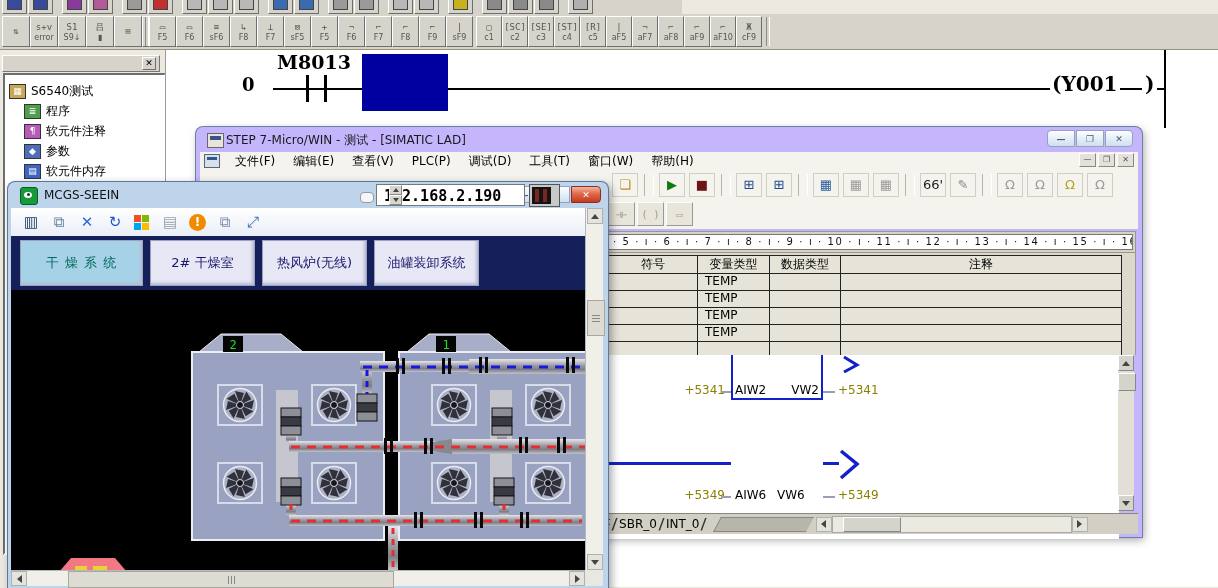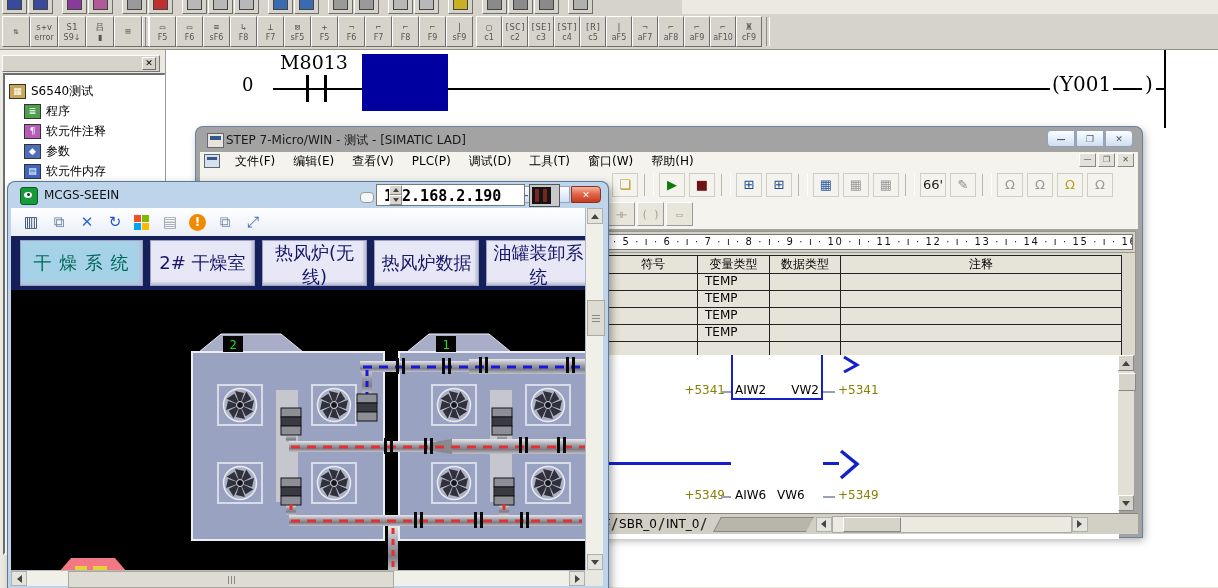--- a/index.html
+++ b/index.html
@@ -40,42 +40,42 @@
   #treeBox{position:absolute;left:3px;top:18px;width:153px;height:470px;background:#fff;
            border:2px solid;border-color:#6e6e6e #fff #fff #6e6e6e;padding:6px 2px 2px 4px;overflow:hidden;}
   .tree-root,.tree-item{display:flex;align-items:center;gap:5px;height:20px;white-space:nowrap;}
   .tree-item{padding-left:15px;}
   .ti{width:15px;height:13px;flex:none;border:1px solid #333;color:#fff;font-size:9px;
       line-height:12px;text-align:center;overflow:hidden;}
 
   
   #gxLadder{position:absolute;left:165px;top:50px;right:0;height:537px;background:#fff;
             border-left:1px solid #9a9a9a;}
-  #gxLadder .serif{font-family:"DejaVu Serif",serif;}
+  #gxLadder .serif{font-family:"DejaVu Serif",serif;font-weight:bold;}
   .lnum{left:76px;top:24px;font-size:18px;}
   .lline{left:107px;top:38px;width:892px;height:2px;background:#000;}
   .cbar{top:25px;width:3px;height:27px;background:#000;}
   .clabel{left:104px;top:1px;width:88px;text-align:center;font-size:19px;}
   .bluecell{left:196px;top:4px;width:86px;height:57px;background:#0000a0;}
   .coilTxt{left:884px;top:22px;font-size:20px;background:#fff;padding:0 2px;}
   .coilClose{left:976px;top:22px;font-size:20px;background:#fff;padding:0 3px;}
   .rail{left:998px;top:0;width:2px;height:78px;background:#000;}
 
   
   .aerowin{border-radius:7px 7px 0 0;}
   .captions{position:absolute;display:flex;gap:1px;}
   .capbtn{width:28px;height:17px;border:1px solid #8fa4bd;background:linear-gradient(#fdfeff,#e8f0f9 45%,#cfdef0);
           color:#4a5a6e;font:bold 9px "DejaVu Sans";line-height:14px;text-align:center;padding:0;}
   .capbtn:first-child{border-radius:4px 0 0 4px;}
   .capbtn:last-child{border-radius:0 4px 4px 0;}
   .capbtn.red{background:linear-gradient(#f5b3a0,#e06a4a 45%,#c43a1e);color:#fff;border-color:#8a3020;}
 
   
   #s7{position:absolute;left:196px;top:127px;width:946px;height:410px;z-index:5;
-      background:#a3a3a3;box-shadow:0 0 0 1px #69839f,2px 3px 9px rgba(0,0,0,.35);}
+      background:#c4b5fd;box-shadow:0 0 0 1px #69839f,2px 3px 9px rgba(0,0,0,.35);}
   .s7titleText{left:30px;top:5px;font-size:12px;color:#1a1a1a;white-space:nowrap;}
   .s7icon{left:11px;top:6px;width:15px;height:13px;background:#e8e4da;border:1px solid #667;}
   .s7icon i{display:block;height:4px;background:#35558c;}
   #s7 .captions{right:9px;top:3px;}
   .menubar{position:absolute;left:4px;top:25px;right:4px;height:18px;background:#f4f3ee;
            border-bottom:1px solid #c9c5b8;display:flex;align-items:center;}
   .mdiicon{width:14px;height:12px;margin:0 6px 0 4px;background:#d8e0ec;border:1px solid #567;flex:none;}
   .mdiicon i{display:block;height:3px;background:#35558c;}
   .menu-item{padding:0 9px;font-size:12px;line-height:17px;white-space:nowrap;}
   .mdictrls{position:absolute;right:4px;top:1px;display:flex;gap:2px;}
@@ -163,21 +163,21 @@
   .spinbtn .tri.up{border-bottom-width:4px;border-left-width:3px;border-right-width:3px;}
   .spinbtn .tri.down{border-top-width:4px;border-left-width:3px;border-right-width:3px;}
   .pausebtn{position:absolute;left:521px;top:2px;width:31px;height:23px;background:#c9c9c9;
             border:1px solid #555;padding:2px;}
   .pausebtn i{display:block;width:19px;height:17px;background:#141414;position:relative;}
   .pausebtn i:before,.pausebtn i:after{content:"";position:absolute;top:2px;width:4px;height:13px;background:#7a2620;}
   .pausebtn i:before{left:3px;}.pausebtn i:after{left:11px;}
   .mctabs{position:absolute;left:3px;top:54px;width:574px;height:54px;background:#15205a;
           display:flex;align-items:center;padding-left:9px;gap:7px;box-sizing:border-box;}
   .mtab{height:46px;width:105px;flex:none;background:#e7e7f6;border:1px solid #9aa2c0;
-        box-shadow:inset -2px -2px 3px #b6bcd2;color:#16166a;font-size:18px;padding:0;}
+        box-shadow:inset -2px -2px 3px #b6bcd2;color:#16166a;font-size:13px;padding:0;}
   .mtab.active{width:123px;background:#a6d2e8;color:#00695a;letter-spacing:1px;}
   .graphics{position:absolute;left:3px;top:108px;width:574px;height:280px;background:#000;}
   .mc-hscroll{position:absolute;left:3px;top:388px;width:574px;height:16px;background:#f0efe8;
               border-top:1px solid #b8b8b8;box-sizing:border-box;}
   .mc-hbtn{position:absolute;top:0;width:16px;height:15px;border:1px solid #b0b0b0;background:#e4e3dc;
            display:flex;align-items:center;justify-content:center;padding:0;}
   .mc-hthumb{position:absolute;left:57px;top:0;width:324px;height:15px;background:#dddbd2;
              border:1px solid #a8a8a0;display:flex;align-items:center;justify-content:center;gap:2px;}
   .grip{width:1px;height:8px;background:#888;display:block;}
   .mc-vscroll{position:absolute;left:577px;top:26px;width:18px;height:362px;background:#f0efe8;
@@ -620,21 +620,20 @@
         </button>
     </span>
     <button class="pausebtn">
         <i></i>
       </button>
 
     <div class="mctabs" id="mcTabs">
         <button class="mtab active">干 燥 系 统</button>
         <button class="mtab">2# 干燥室</button>
         <button class="mtab">热风炉(无线)</button>
-        <button class="mtab">热风炉数据</button>
         <button class="mtab">油罐装卸系统</button>
       </div>
 
     <div class="graphics">
       <svg width="574" height="280" viewBox="0 0 574 280">
         <defs>
           <linearGradient id="pg" x1="0" y1="0" x2="0" y2="1">
             <stop offset="0" stop-color="#e6e6ea"></stop>
               <stop offset="0.45" stop-color="#9a9aa4"></stop>
             <stop offset="0.7" stop-color="#7e7e88"></stop>

